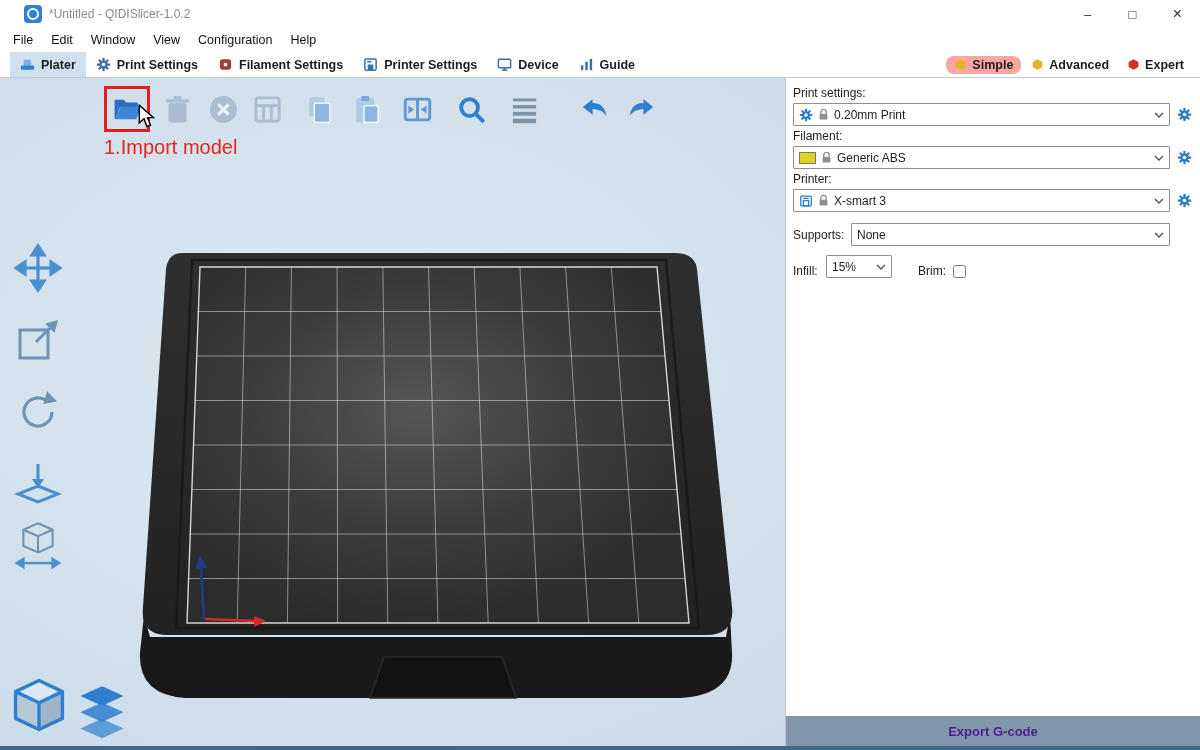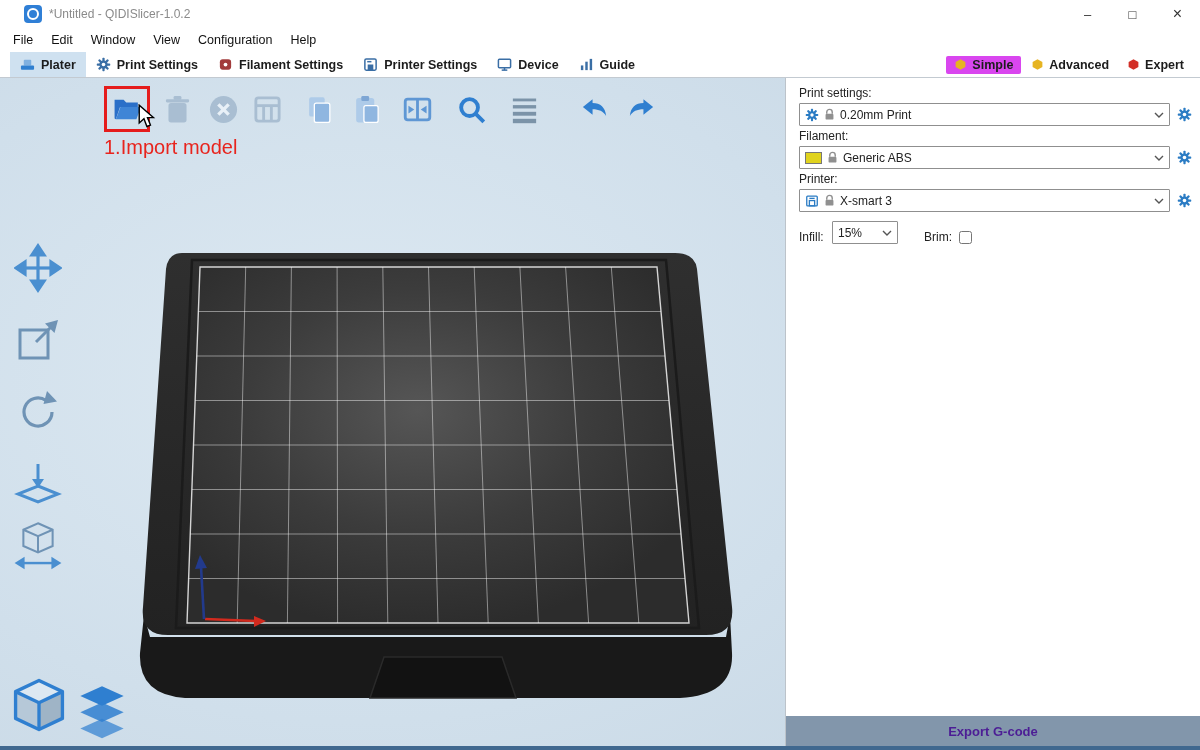--- a/index.html
+++ b/index.html
@@ -19,28 +19,28 @@
   .menubar{height:24px;display:flex;align-items:center;padding-left:4px;background:#fff}
   .menu-item{padding:3px 9px;font-size:12.5px;color:#111;background:none;border:none}
 
   
   .tabbar{height:26px;display:flex;align-items:stretch;background:#fff;border-bottom:1px solid #c3cad1;padding-left:10px}
   .tab{display:flex;align-items:center;gap:6px;padding:0 10px;font-size:12.5px;font-weight:700;color:#1c1c1c;background:none;border:none}
   .tab.active{background:#cfe1f0}
   .tab svg{width:15px;height:15px}
   .modes{margin-left:auto;display:flex;align-items:center;gap:2px;padding-right:8px}
   .mode{display:flex;align-items:center;gap:5px;padding:2px 8px;font-size:12.5px;font-weight:700;background:none;border:none;color:#1c1c1c}
-  .mode.active{background:#d946ef;border-radius:2px}
+  .mode.active{background:#fca5a5;border-radius:8px}
   .mode svg{width:13px;height:13px}
 
   
   .main{display:flex;height:672px}
   .viewport{position:relative;width:785px;height:672px;overflow:hidden;
     background:radial-gradient(ellipse 900px 620px at 45% 45%, #dde9f2 0%, #d0dfeb 55%, #c6d6e3 100%)}
-  .sidebar{position:relative;width:415px;height:672px;background:#fff;border-left:1px solid #bcc3ca;padding:5px 7px 0 13px}
+  .sidebar{position:relative;width:415px;height:672px;background:#fff;border-left:1px solid #bcc3ca;padding:5px 7px 0 7px}
 
   
   .vp-btn{position:absolute;top:12px;width:38px;height:38px;display:flex;align-items:center;justify-content:center;background:transparent;border:none;cursor:pointer}
   .vp-btn svg{width:31px;height:31px}
   .import-highlight{position:absolute;left:104px;top:8px;width:46px;height:46px;border:3px solid #e51c1c;pointer-events:none}
   .annotation{position:absolute;left:104px;top:58px;font-size:20px;color:#e8241d;white-space:nowrap}
   .cursor{position:absolute;left:138px;top:26px;width:19px;height:26px;pointer-events:none}
 
   
   .side-btn{position:absolute;left:12px;width:52px;height:56px;display:flex;align-items:center;justify-content:center;background:transparent;border:none;cursor:pointer}
@@ -482,20 +482,31 @@
               <rect x="1" y="8.5" width="18" height="3" rx="1"></rect>
               <rect x="8.5" y="1" width="3" height="18" rx="1" transform="rotate(45 10 10)"></rect>
               <rect x="8.5" y="1" width="3" height="18" rx="1" transform="rotate(-45 10 10)"></rect>
               <circle cx="10" cy="10" r="5.5"></circle>
             </g>
             <circle cx="10" cy="10" r="2.4" fill="#fff"></circle>
           </svg>
       </button>
     </div>
 
+    <div class="row-supports">
+      <span class="lbl">Supports:</span>
+      <div class="combo">
+        <span class="val">None</span>
+        <span class="chev">
+            <svg viewBox="0 0 10 6" width="10" height="6">
+              <polyline points="1,1 5,5 9,1" fill="none" stroke="#555" stroke-width="1.4"></polyline>
+            </svg>
+          </span>
+      </div>
+    </div>
 
     <div class="row-infill">
       <span class="lbl">Infill:</span>
       <div class="combo">
         <span class="val">15%</span>
         <span class="chev">
             <svg viewBox="0 0 10 6" width="10" height="6">
               <polyline points="1,1 5,5 9,1" fill="none" stroke="#555" stroke-width="1.4"></polyline>
             </svg>
           </span>

